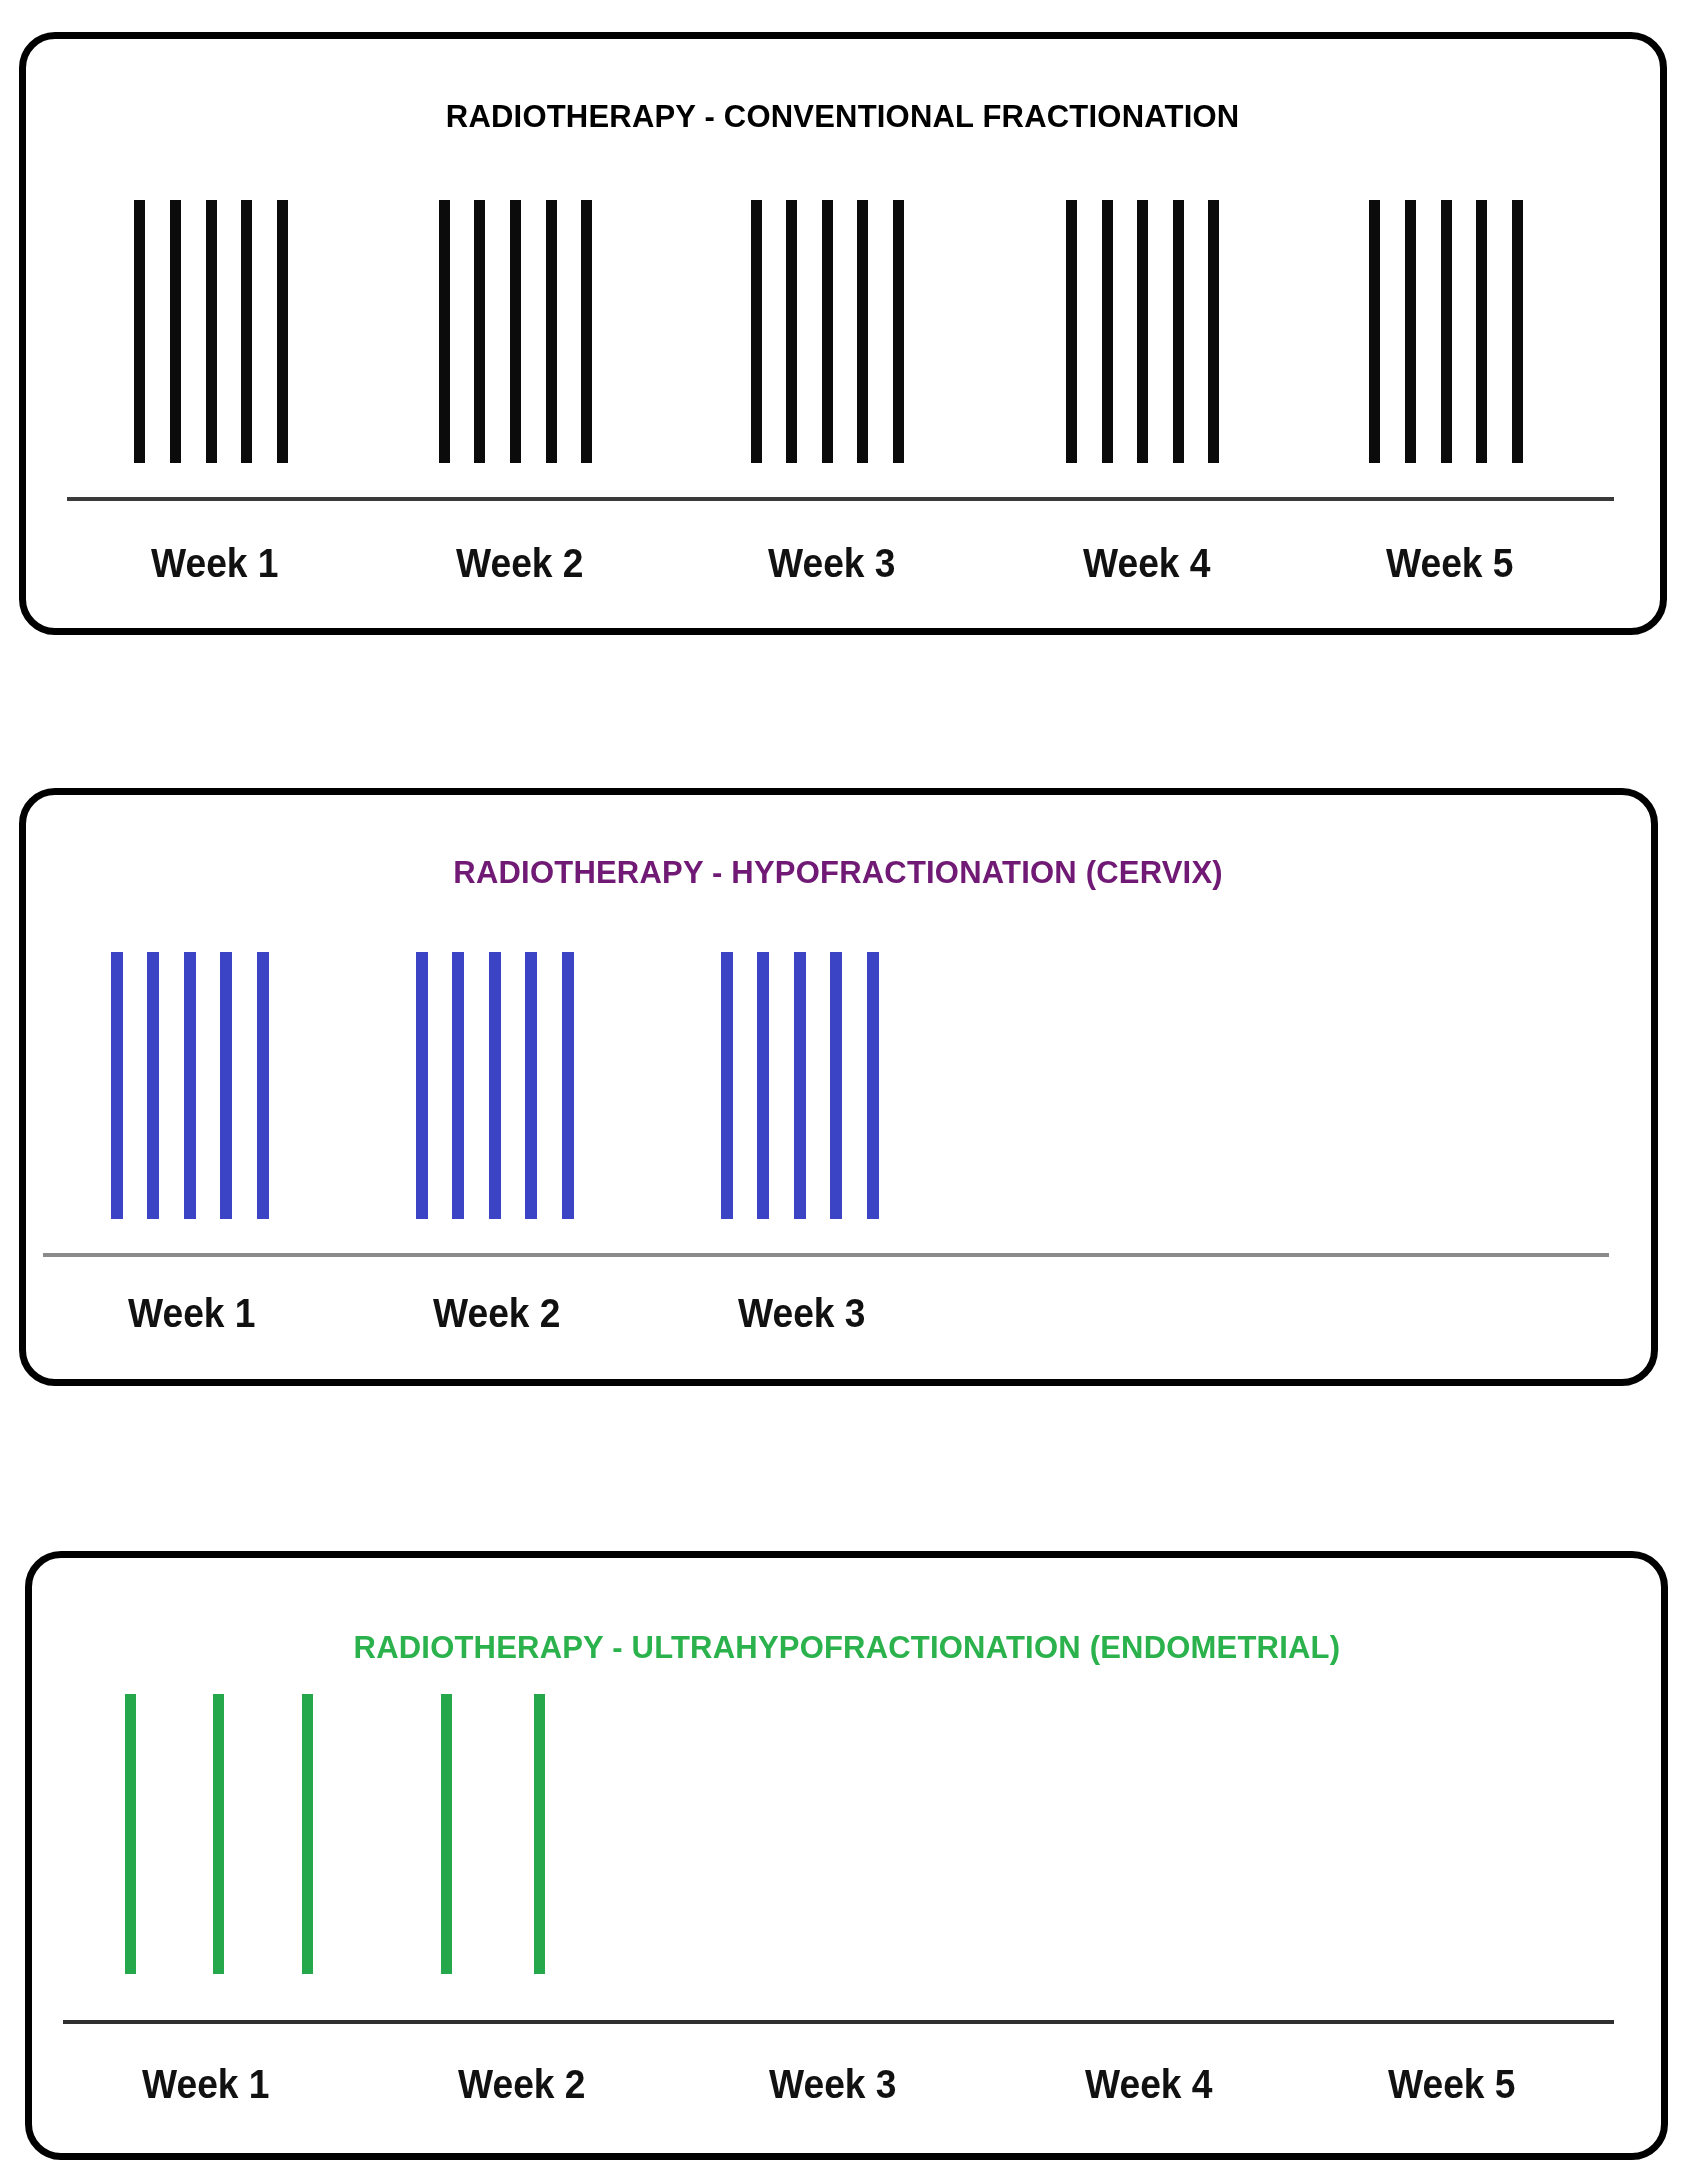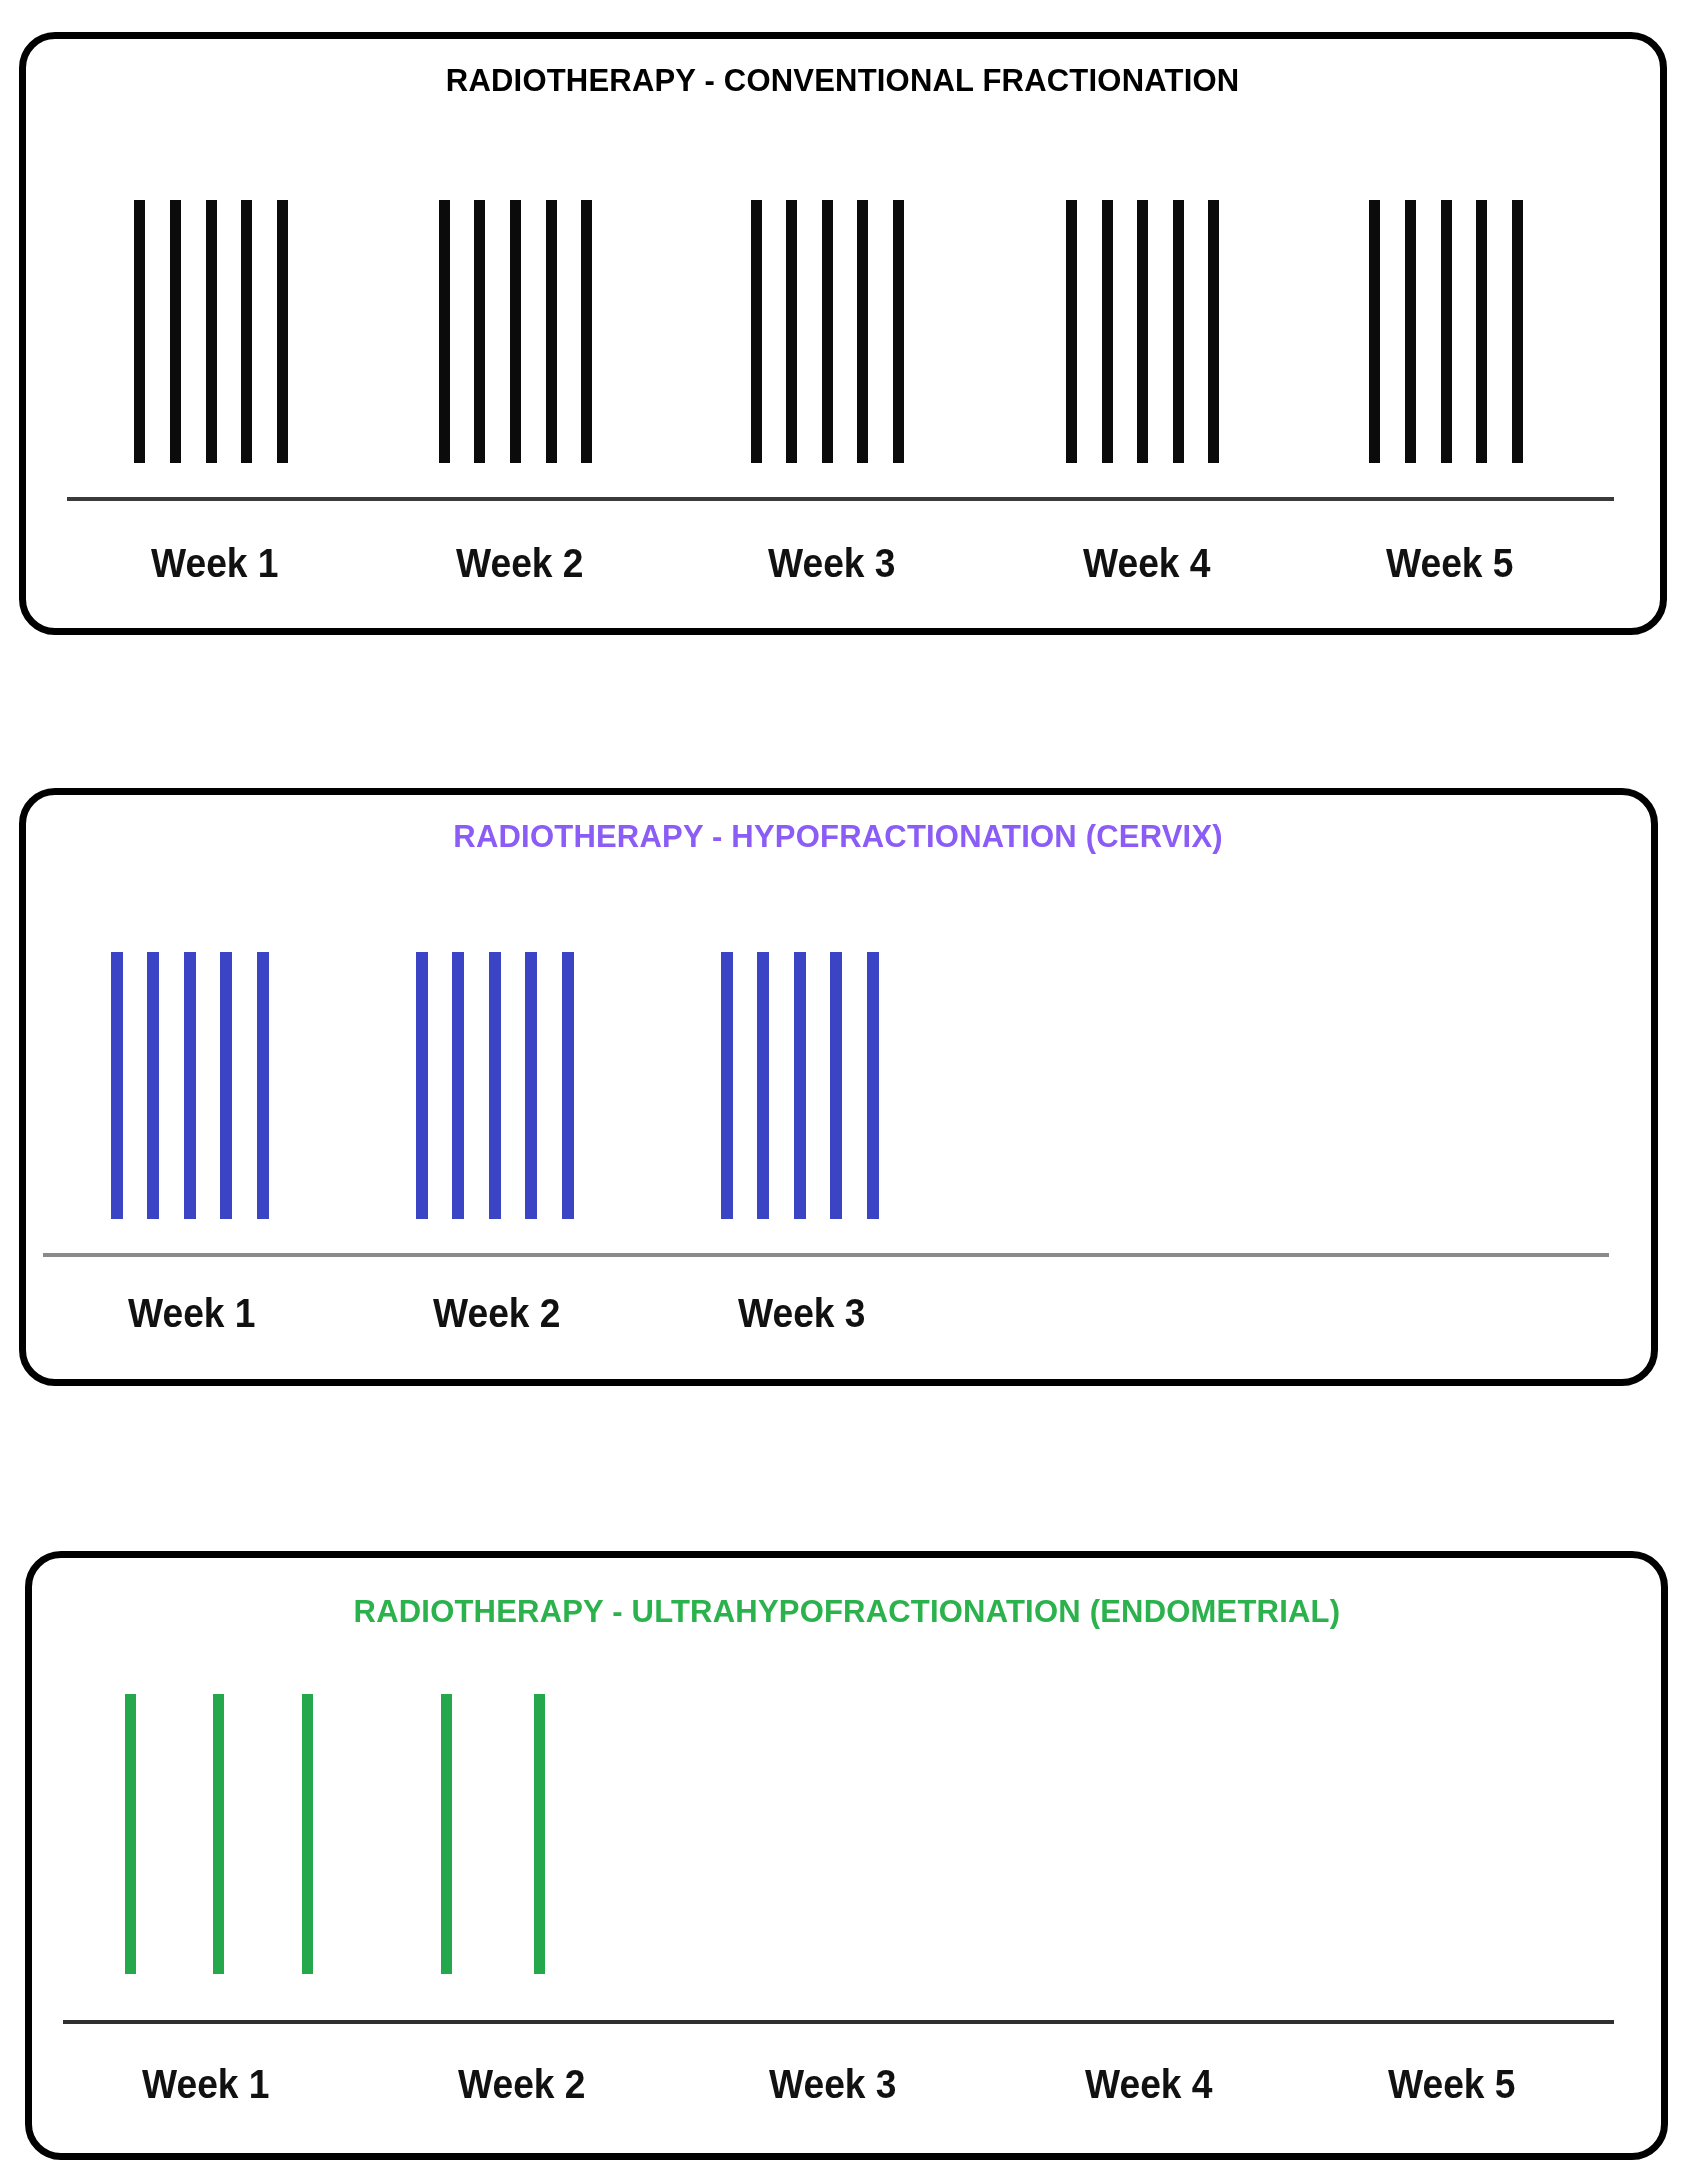--- a/index.html
+++ b/index.html
@@ -36,20 +36,21 @@
   #panel-ultrahypo         { left: 25.4px;  top: 1551px; width: 1643px; height: 609px; }
 
   .panel-title {
     position: absolute;
     left: 0;
     width: 100%;
     text-align: center;
     font-weight: bold;
     letter-spacing: 0.2px;
     white-space: nowrap;
+    margin-top: 36px;
   }
 
   #title-conventional {
     top: 24px;
     font-size: 31px;
     color: #000000;
   }
   #title-hypo {
     top: 24px;
     font-size: 31px;
@@ -145,21 +146,21 @@
     <div class="week-labels" id="labels-conventional">
         <div class="week-label" style="left: 108px;">Week 1</div>
         <div class="week-label" style="left: 413px;">Week 2</div>
         <div class="week-label" style="left: 725px;">Week 3</div>
         <div class="week-label" style="left: 1040px;">Week 4</div>
         <div class="week-label" style="left: 1343px;">Week 5</div>
       </div>
   </div>
 
   <div class="panel" id="panel-hypo">
-    <div class="panel-title" id="title-hypo" style="color: #8b5cf6;">RADIOTHERAPY - HYPOFRACTIONATION (CERVIX)</div>
+    <div class="panel-title" id="title-hypo" style="color: #701a75;">RADIOTHERAPY - HYPOFRACTIONATION (CERVIX)</div>
 
     <div class="bars-layer" id="bars-hypo">
         <div class="bar" style="left: 85px; top: 157px; width: 12.7px; height: 267px; background: rgb(58, 68, 196);"></div>
         <div class="bar" style="left: 121px; top: 157px; width: 12.7px; height: 267px; background: rgb(58, 68, 196);"></div>
         <div class="bar" style="left: 158px; top: 157px; width: 12.7px; height: 267px; background: rgb(58, 68, 196);"></div>
         <div class="bar" style="left: 194px; top: 157px; width: 12.7px; height: 267px; background: rgb(58, 68, 196);"></div>
         <div class="bar" style="left: 231px; top: 157px; width: 12.7px; height: 267px; background: rgb(58, 68, 196);"></div>
         <div class="bar" style="left: 390px; top: 157px; width: 12.7px; height: 267px; background: rgb(58, 68, 196);"></div>
         <div class="bar" style="left: 426px; top: 157px; width: 12.7px; height: 267px; background: rgb(58, 68, 196);"></div>
         <div class="bar" style="left: 463px; top: 157px; width: 12.7px; height: 267px; background: rgb(58, 68, 196);"></div>

